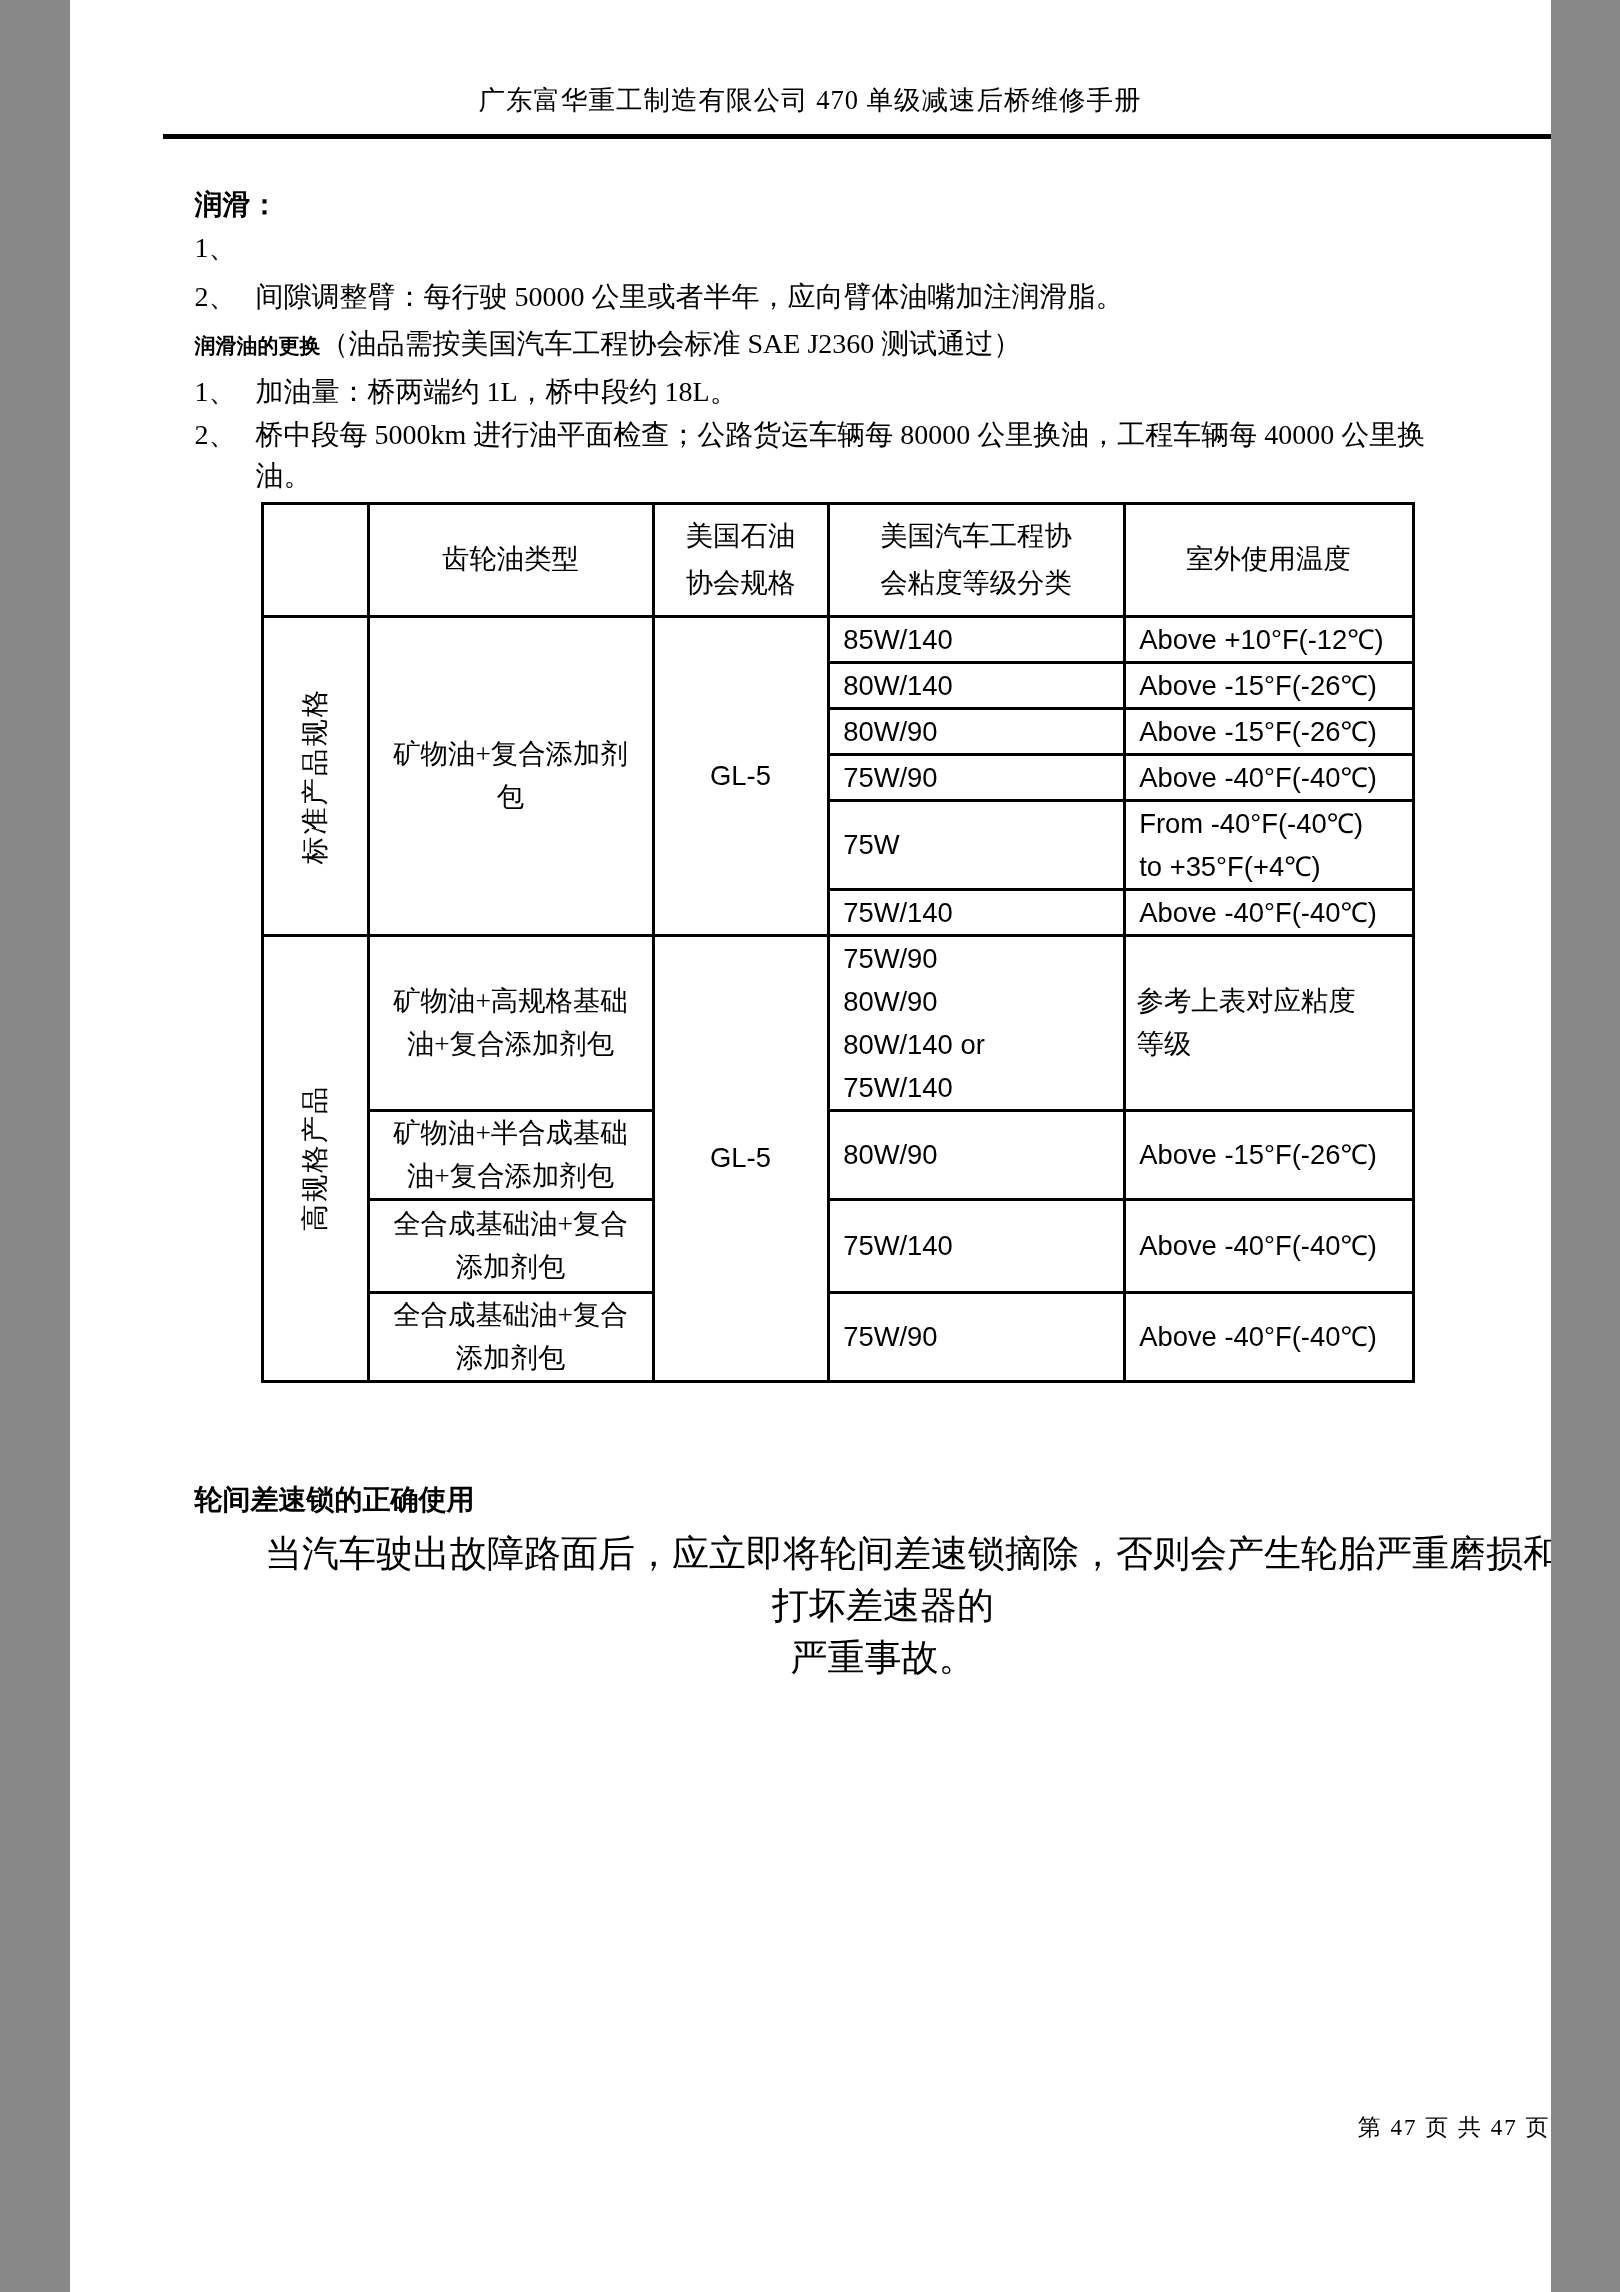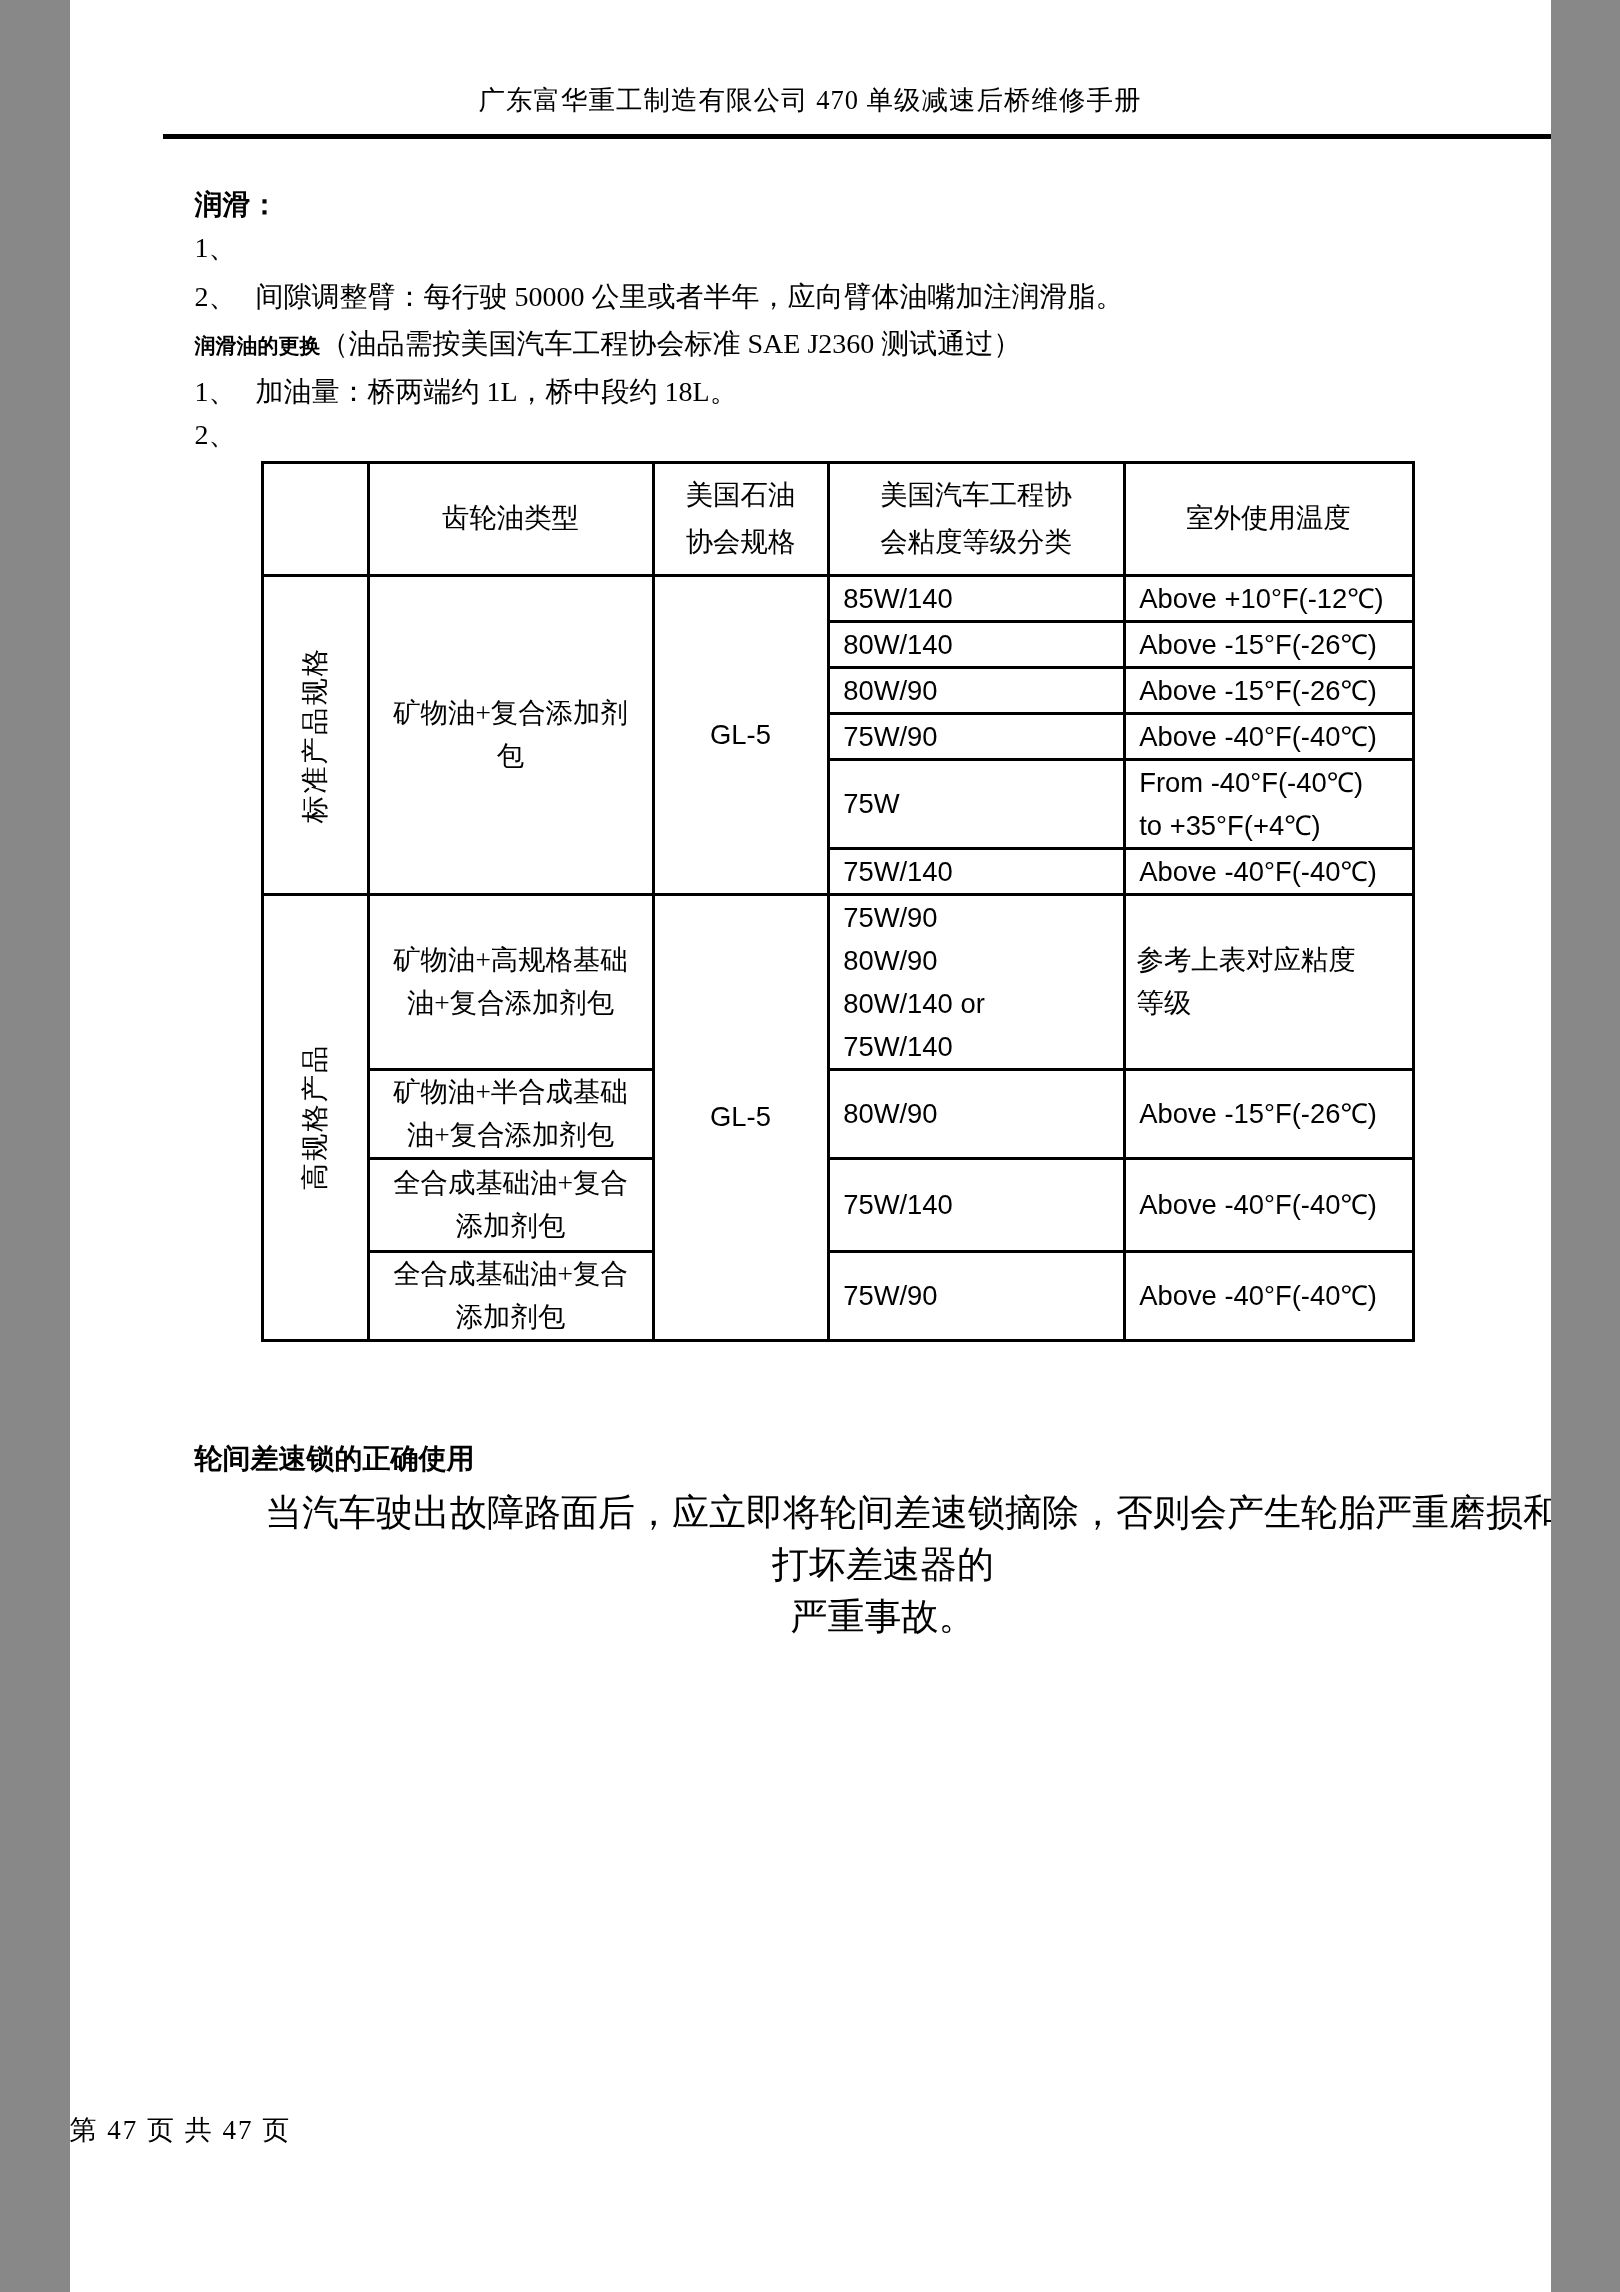--- a/index.html
+++ b/index.html
@@ -97,21 +97,21 @@
     font-size: 37px;
     line-height: 52px;
     text-indent: 59px;
     white-space: pre-line;
     margin-top: 9.8px;
     text-align: center;
   }
   
   .page-footer {
     position: absolute; top: 2112px; left: 0; width: 100%;
-    text-align: left; font-size: 27px; letter-spacing: 2px;
+    text-align: right; font-size: 23px; letter-spacing: 2px;
   }
 </style>
 </head>
 <body>
 
 <div class="page">
 
   <div class="page-header">
     <div class="title">广东富华重工制造有限公司 470 单级减速后桥维修手册</div>
   </div>
@@ -135,20 +135,22 @@
       <span class="bold-part">润滑油的更换</span><span>（油品需按美国汽车工程协会标准 SAE J2360 测试通过）</span>
     </div>
 
     <div class="list list2">
       <div class="list-item">
         <span class="marker">1、</span>
         <span class="li-text">加油量：桥两端约 1L，桥中段约 18L。</span>
       </div>
       <div class="list-item two-line">
         <span class="marker">2、</span>
+        <span class="li-text">桥中段每 5000km 进行油平面检查；公路货运车辆每 80000 公里换油，工程车辆每 40000 公里换
+油。</span>
       </div>
     </div>
 
     <table class="gear-table">
       <colgroup>
         <col style="width:106px">
         <col style="width:285px">
         <col style="width:175px">
         <col style="width:296px">
         <col style="width:289px">

